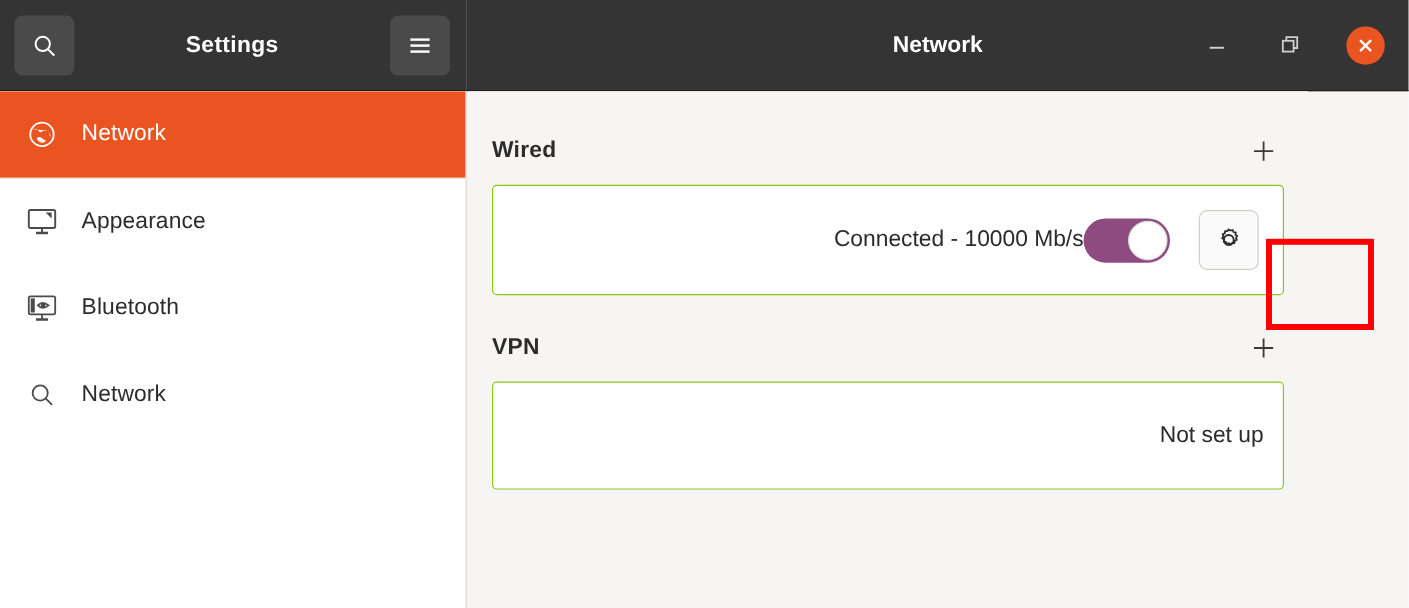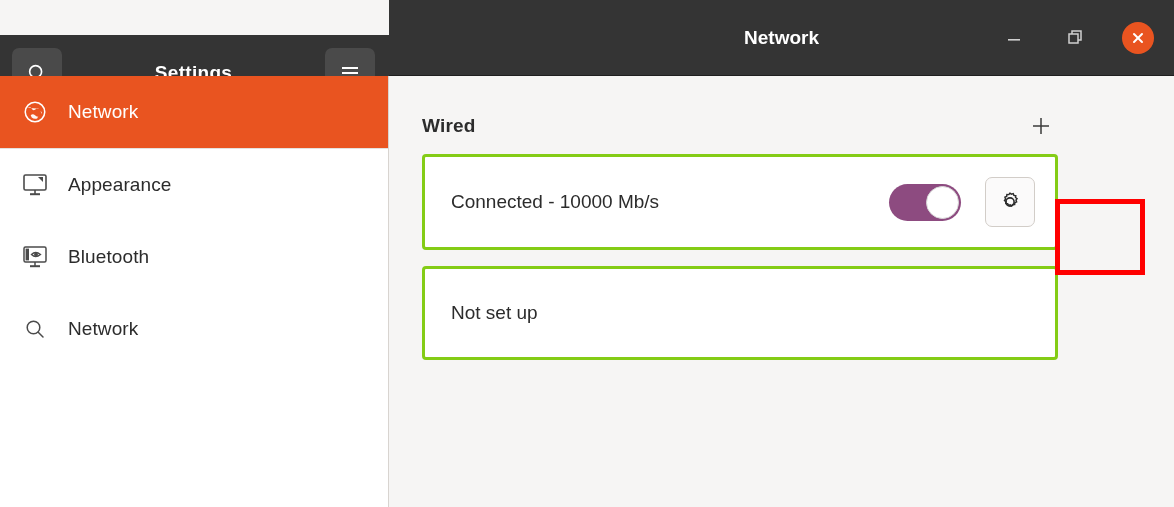--- a/index.html
+++ b/index.html
@@ -26,21 +26,20 @@
     height: 76px;
     background: #343434;
     box-sizing: border-box;
   }
   .titlebar-left {
     left: 0;
     width: 389px;
     display: flex;
     align-items: center;
     border-bottom: 1px solid #1f1f1f;
-    margin-top: 35px;
   }
   .titlebar-right {
     left: 389px;
     width: 785px;
     display: flex;
     align-items: center;
     border-bottom: 1px solid #1f1f1f;
   }
   .hdr-btn {
     width: 50px;
@@ -146,22 +145,23 @@
 
   
   .content {
     position: absolute;
     top: 76px;
     left: 390px;
     width: 700px;
     height: 431px;
     background: #f6f5f4;
     box-sizing: border-box;
-    padding: 0 32px;
+    padding: 0 20px;
     overflow: hidden;
+    text-align: right;
   }
   .section-head {
     display: flex;
     align-items: center;
     justify-content: space-between;
     height: 56px;
     padding: 0 0 0 0;
   }
   .section-title {
     font-size: 19px;
@@ -172,21 +172,21 @@
   .add-btn {
     width: 34px;
     height: 34px;
     display: flex;
     align-items: center;
     justify-content: center;
     cursor: pointer;
   }
   .card {
     background: #ffffff;
-    border: 3px solid #84cc16;
+    border: 1px solid #84cc16;
     border-radius: 4px;
     box-sizing: border-box;
   }
   .card-row {
     display: flex;
     align-items: center;
     height: 90px;
     padding: 0 16px 0 26px;
     box-sizing: border-box;
   }
@@ -379,20 +379,29 @@
               <path d="M12 2.6 l1.55 1.0 1.8 -0.52 0.72 1.74 1.86 0.3 -0.2 1.86 1.5 1.12 -1.05 1.55 0.63 1.77 -1.7 0.78 -0.3 1.86 -1.86 -0.05 -1.2 1.43 -1.5 -1.1 -1.77 0.63 -0.72 -1.72 -1.86 -0.3 0.2 -1.86 -1.5 -1.12 1.05 -1.55 -0.63 -1.77 1.7 -0.78 0.3 -1.86 1.86 0.05 z" fill="none" stroke="#2c2c2c" stroke-width="1.5" transform="translate(0,0.6) scale(0.99)"></path>
               <circle cx="12" cy="12" r="4.1" fill="none" stroke="#2c2c2c" stroke-width="1.6"></circle>
             </svg>
           </span>
         </span>
       </div>
     </div>
 
     <div class="gap-16"></div>
 
+    <div class="section-head">
+      <span class="section-title">VPN</span>
+      <span class="add-btn">
+        <svg width="22" height="22" viewBox="0 0 22 22" stroke="#3a3a3a" stroke-width="1.5">
+          <line x1="11" y1="3" x2="11" y2="19"></line>
+          <line x1="3" y1="11" x2="19" y2="11"></line>
+        </svg>
+      </span>
+    </div>
 
     <div class="card">
       <div class="card-row vpn">
         <span class="row-label">Not set up</span>
       </div>
     </div>
 
   </div>
 
   <div class="highlight-box"></div>

